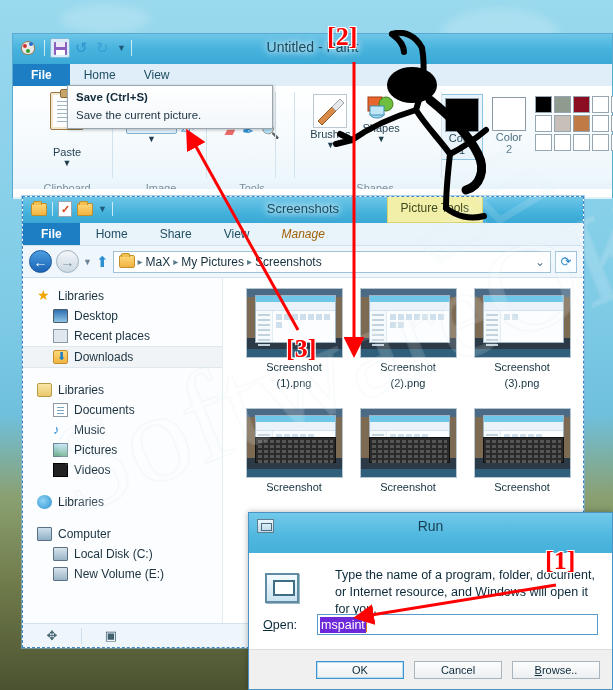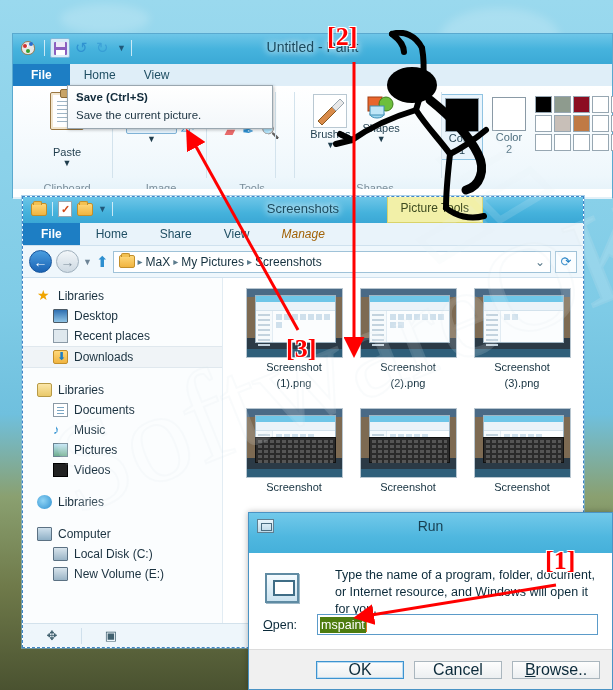--- a/index.html
+++ b/index.html
@@ -164,25 +164,25 @@
   #run-ic:after{content:"";position:absolute;left:3px;top:3px;width:9px;height:6px;border:1px solid #4a6d80;}
   #run-body{background:#fff;height:96px;padding:14px 14px 0 28px;position:relative;}
   #run-bigic{position:absolute;left:16px;top:20px;width:34px;height:30px;border:2px solid #5f8ba3;
     background:linear-gradient(180deg,#f4fbff,#cbe3f0);box-shadow:1px 1px 0 #9fb9c8;}
   #run-bigic:after{content:"";position:absolute;left:6px;top:5px;width:18px;height:12px;border:2px solid #3f6d86;background:#fff;}
   #run-desc{margin-left:58px;font-size:12.5px;color:#0b2a3a;line-height:17px;}
   #run-open-row{position:absolute;left:14px;bottom:14px;right:14px;display:flex;align-items:center;gap:20px;}
   #run-open-lbl{font-size:12.5px;color:#0b2a3a;}
   #run-open-lbl u{text-decoration:underline;}
   #run-combo{flex:1;height:21px;border:1px solid #5b9bc9;background:#fff;display:flex;align-items:center;padding:0 2px;}
-  #run-value{background:#4d7c0f;color:#fff;font-size:12.5px;padding:1px 1px;}
+  #run-value{background:#6d28d9;color:#fff;font-size:12.5px;padding:1px 1px;}
   #run-caret{width:1px;height:14px;background:#e07b20;margin-left:0px;}
   #run-footer{height:40px;background:#f0f0f0;border-top:1px solid #dcdcdc;display:flex;align-items:center;justify-content:flex-end;gap:10px;padding-right:12px;}
   .run-btn{width:88px;height:18px;border:1px solid #aab6be;background:linear-gradient(180deg,#fdfdfd,#eceff1);
-    font-size:16px;color:#0b2a3a;display:flex;align-items:center;justify-content:center;}
+    font-size:11px;color:#0b2a3a;display:flex;align-items:center;justify-content:center;}
   .run-btn.default{border:1px solid #3d93d0;box-shadow:0 0 0 1px #bcdcf2 inset;}
   .run-btn u{text-decoration:underline;}
 
   
   .anno{position:absolute;color:#ff0000;font-weight:bold;font-family:"Liberation Serif",serif;
     font-size:26px;text-shadow:1px 1px 0 #fff,-1px -1px 0 #fff,1px -1px 0 #fff,-1px 1px 0 #fff;z-index:60;}
   #anno1{left:545px;top:546px;}
   #anno2{left:327px;top:22px;}
   #anno3{left:286px;top:334px;}
   #arrows{position:absolute;left:0;top:0;width:613px;height:690px;z-index:55;pointer-events:none;}

